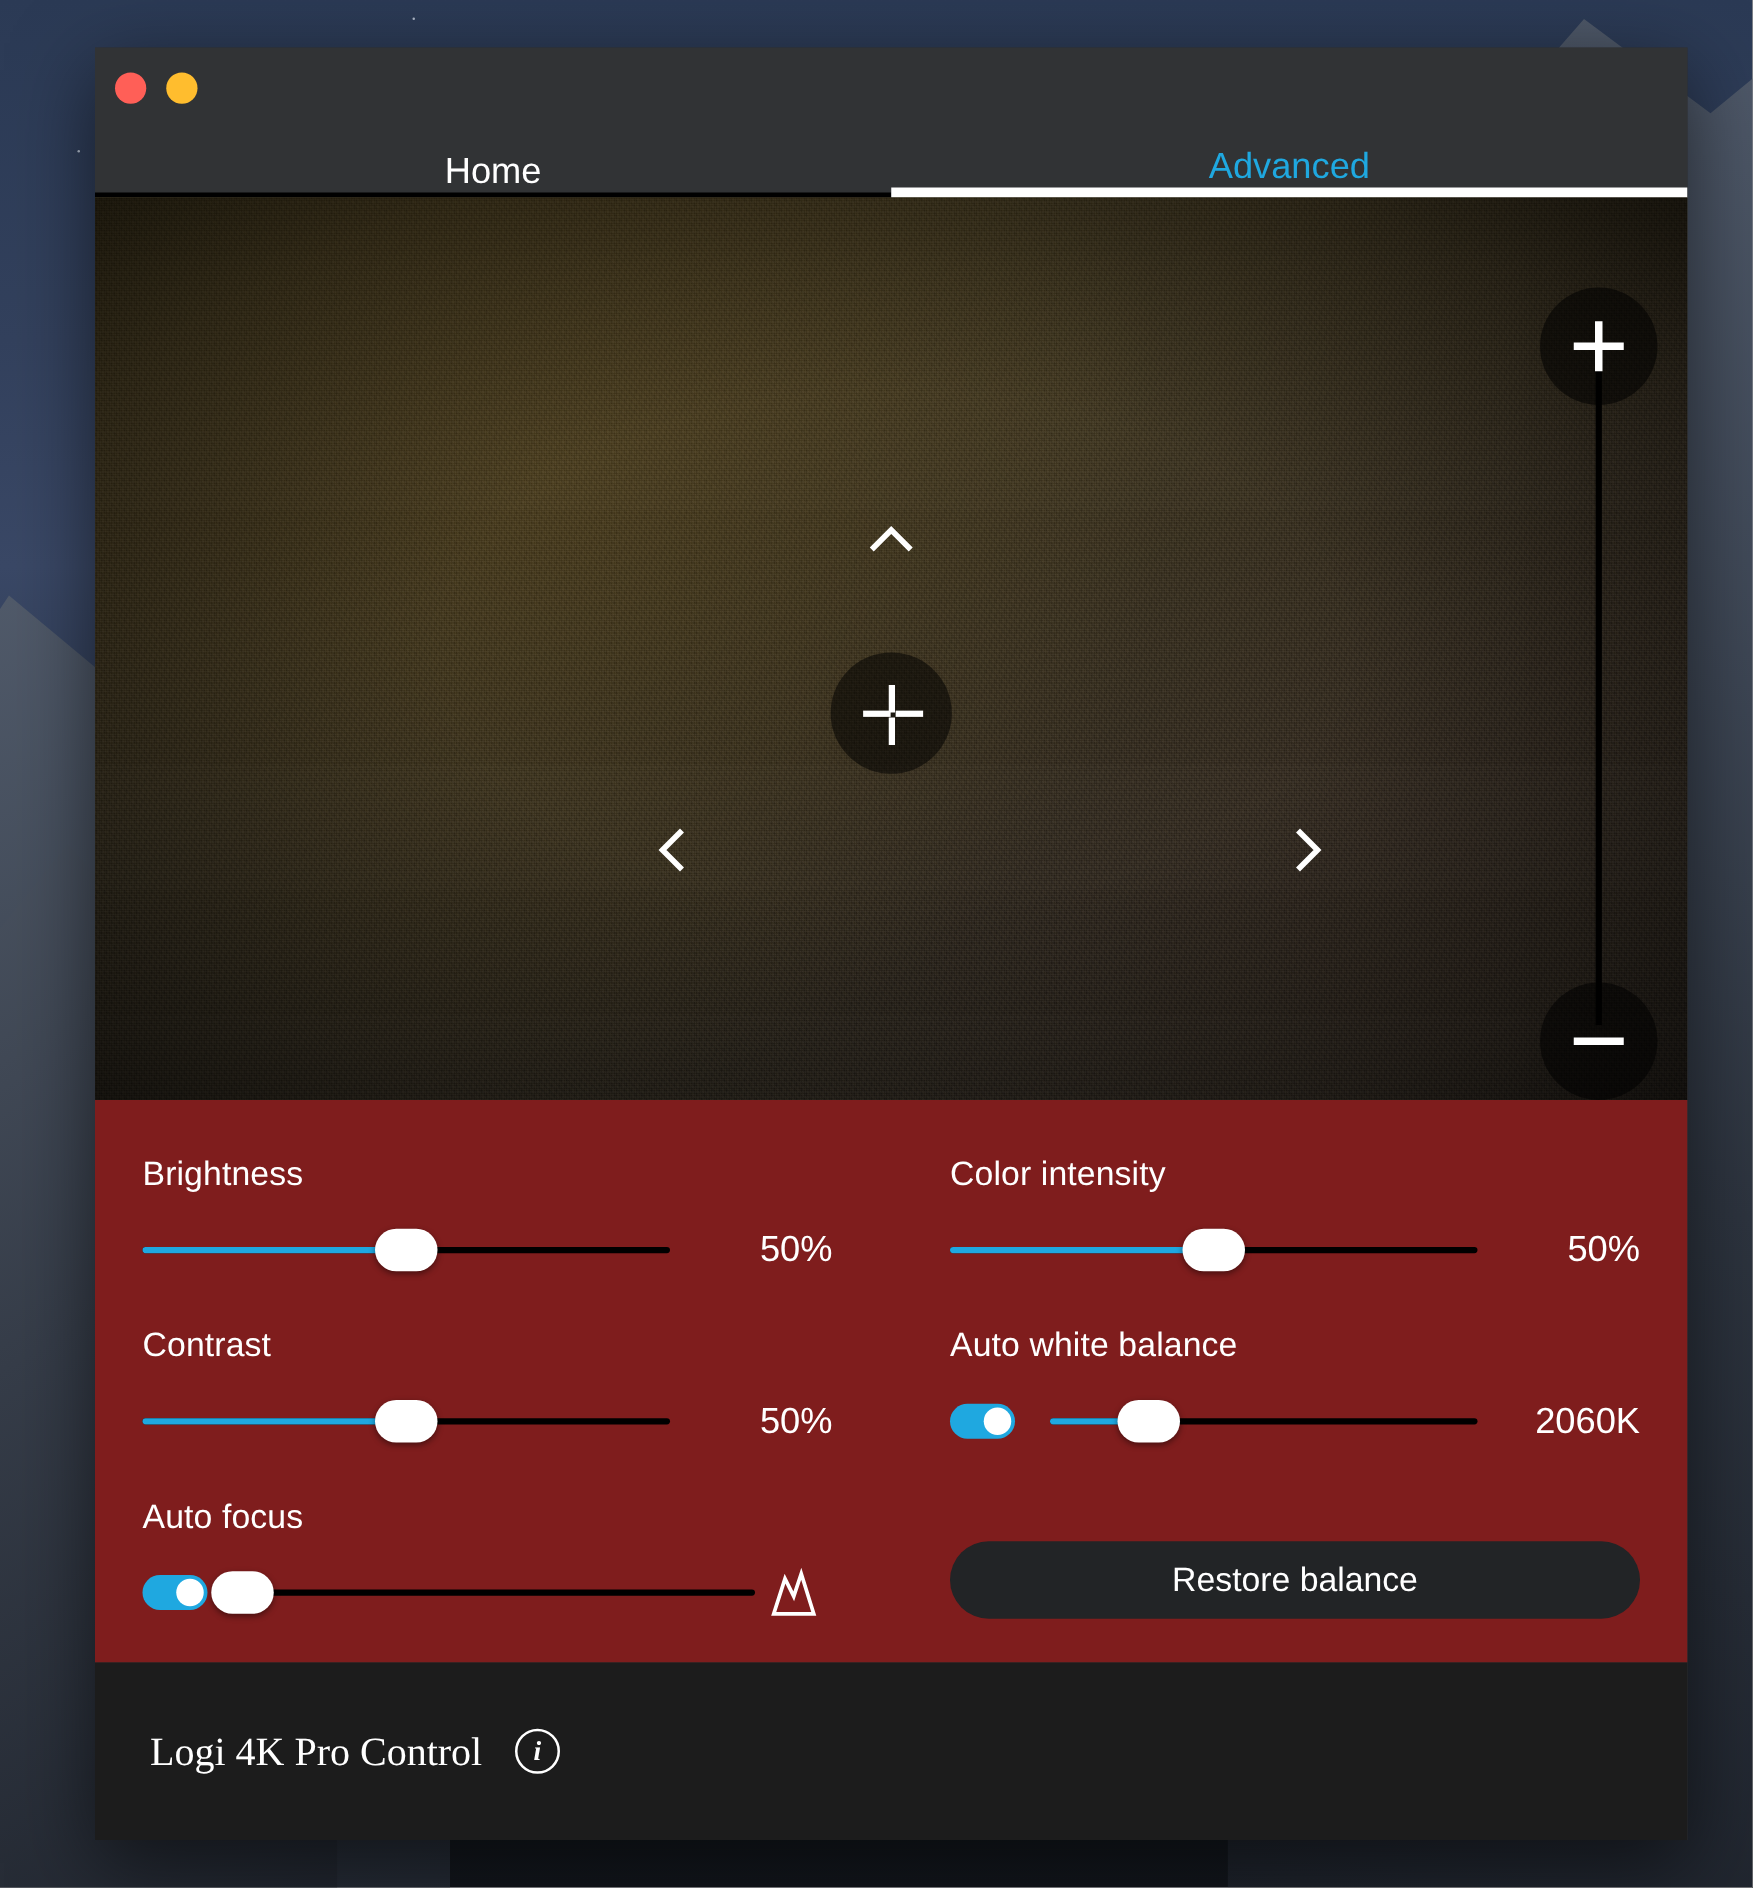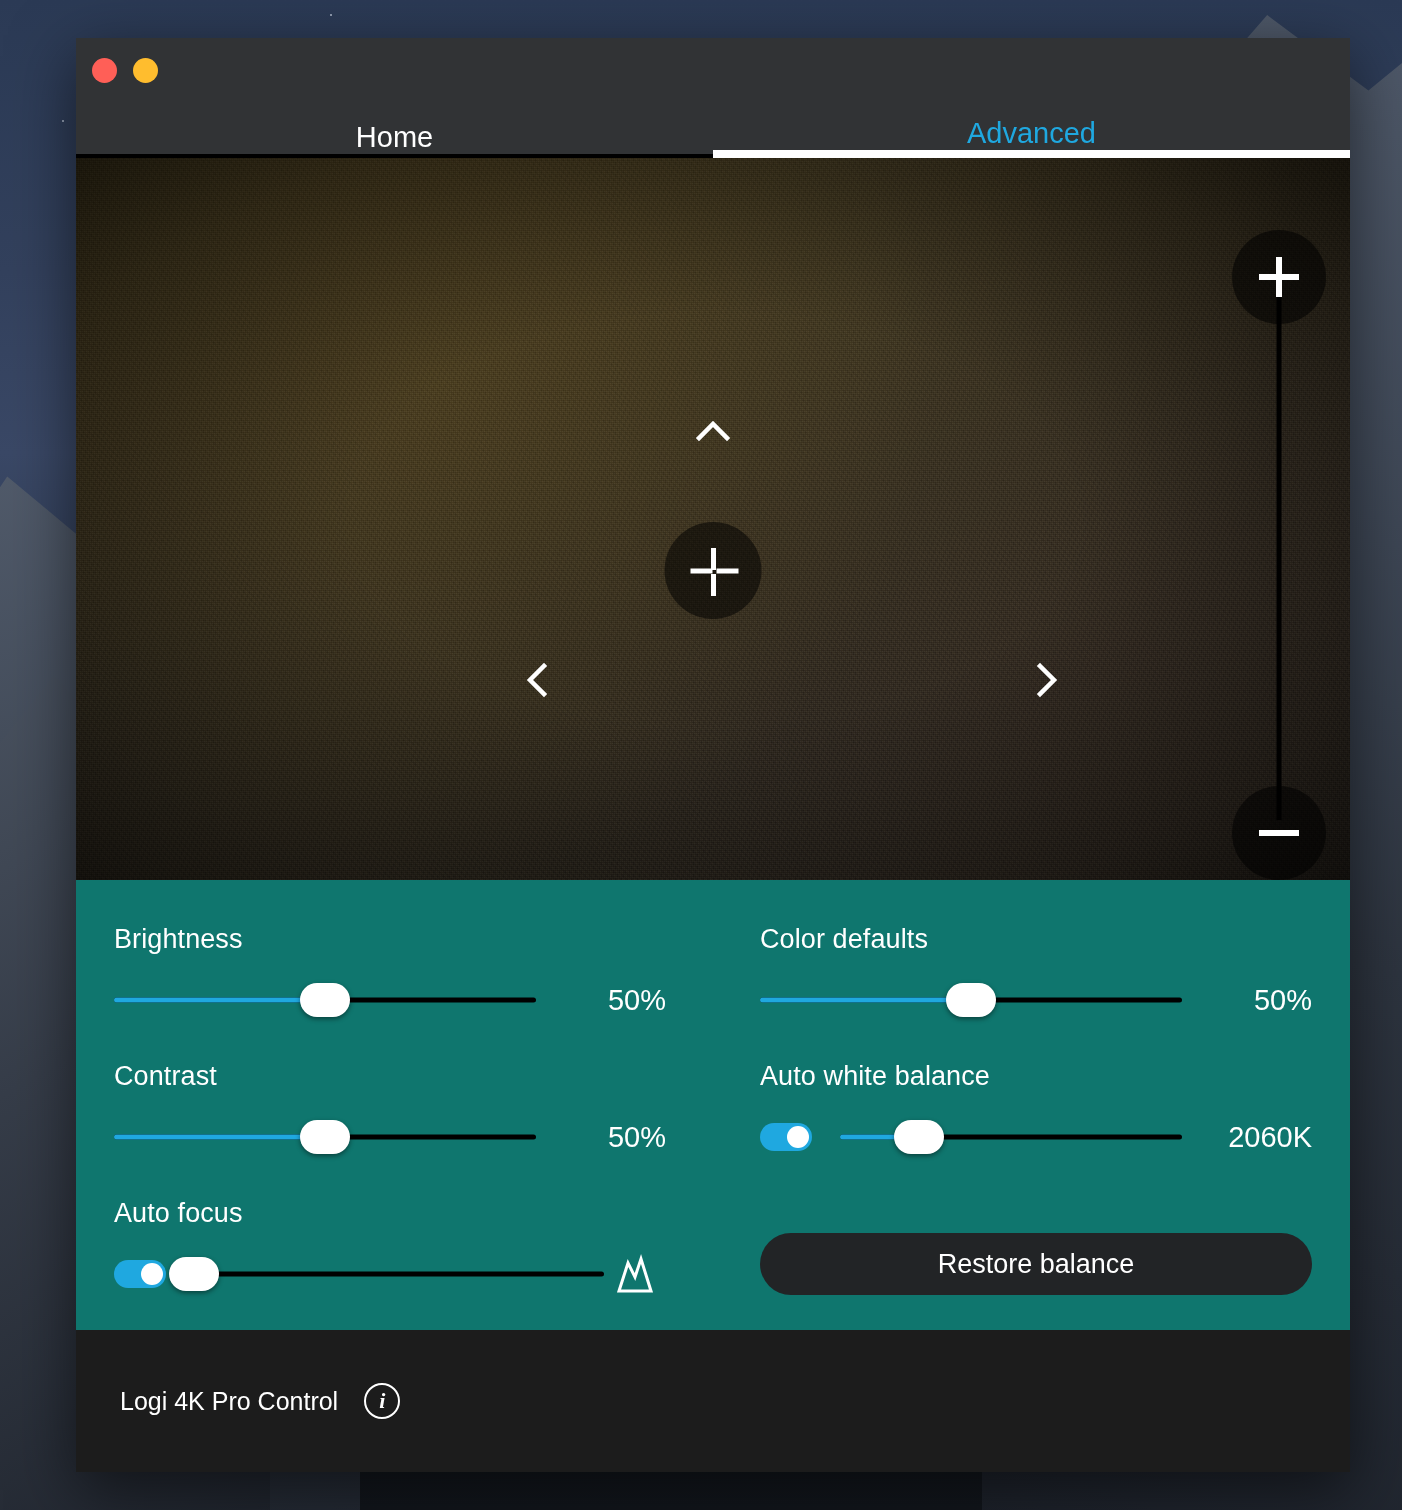--- a/index.html
+++ b/index.html
@@ -175,21 +175,21 @@
     cursor: pointer;
   }
   #zoom-in  { top: 0; }
   #zoom-out { bottom: 0; }
   .zoom-glyph-h { position: absolute; width: 40px; height: 6px; background: #ffffff; }
   .zoom-glyph-v { position: absolute; width: 6px;  height: 40px; background: #ffffff; }
 
   
   #controls {
     flex: 1 1 auto;
-    background: #0f766e;
+    background: #7f1d1d;
     padding: 36px 38px 4px 38px;
     display: grid;
     grid-template-columns: 1fr 1fr;
     grid-template-rows: auto auto auto;
     column-gap: 94px;
     row-gap: 30px;
     align-content: start;
   }
   .ctrl { padding-top: 8px; }
   .ctrl-label {
@@ -298,21 +298,21 @@
     line-height: .95;
     font-weight: 400;
   }
   #logo-reg {
     font-size: 13px;
     color: #ffffff;
     margin-top: 16px;
     margin-left: 2px;
   }
   #footer-right { display: flex; align-items: center; gap: 26px; }
-  #product-name { font-size: 25px; color: #ffffff; }
+  #product-name { font-size: 32px; color: #ffffff; font-family: Liberation Serif, serif; }
   #info-icon {
     width: 36px; height: 36px;
     border-radius: 50%;
     border: 2.5px solid #ffffff;
     display: flex; align-items: center; justify-content: center;
     font-size: 22px; color: #ffffff;
     font-family: "Liberation Serif", serif;
     font-style: italic;
     font-weight: bold;
     cursor: pointer;
@@ -396,21 +396,21 @@
           <div class="slider">
             <div class="track"></div>
             <div class="fill" style="width: 50%;"></div>
             <div class="thumb" style="left: 50%;"></div>
           </div>
           <div class="ctrl-value">50%</div>
         </div>
       </div>
 
       <div class="ctrl">
-        <div class="ctrl-label">Color defaults</div>
+        <div class="ctrl-label">Color intensity</div>
         <div class="ctrl-row">
           <div class="slider">
             <div class="track"></div>
             <div class="fill" style="width: 50%;"></div>
             <div class="thumb" style="left: 50%;"></div>
           </div>
           <div class="ctrl-value">50%</div>
         </div>
       </div>
 

